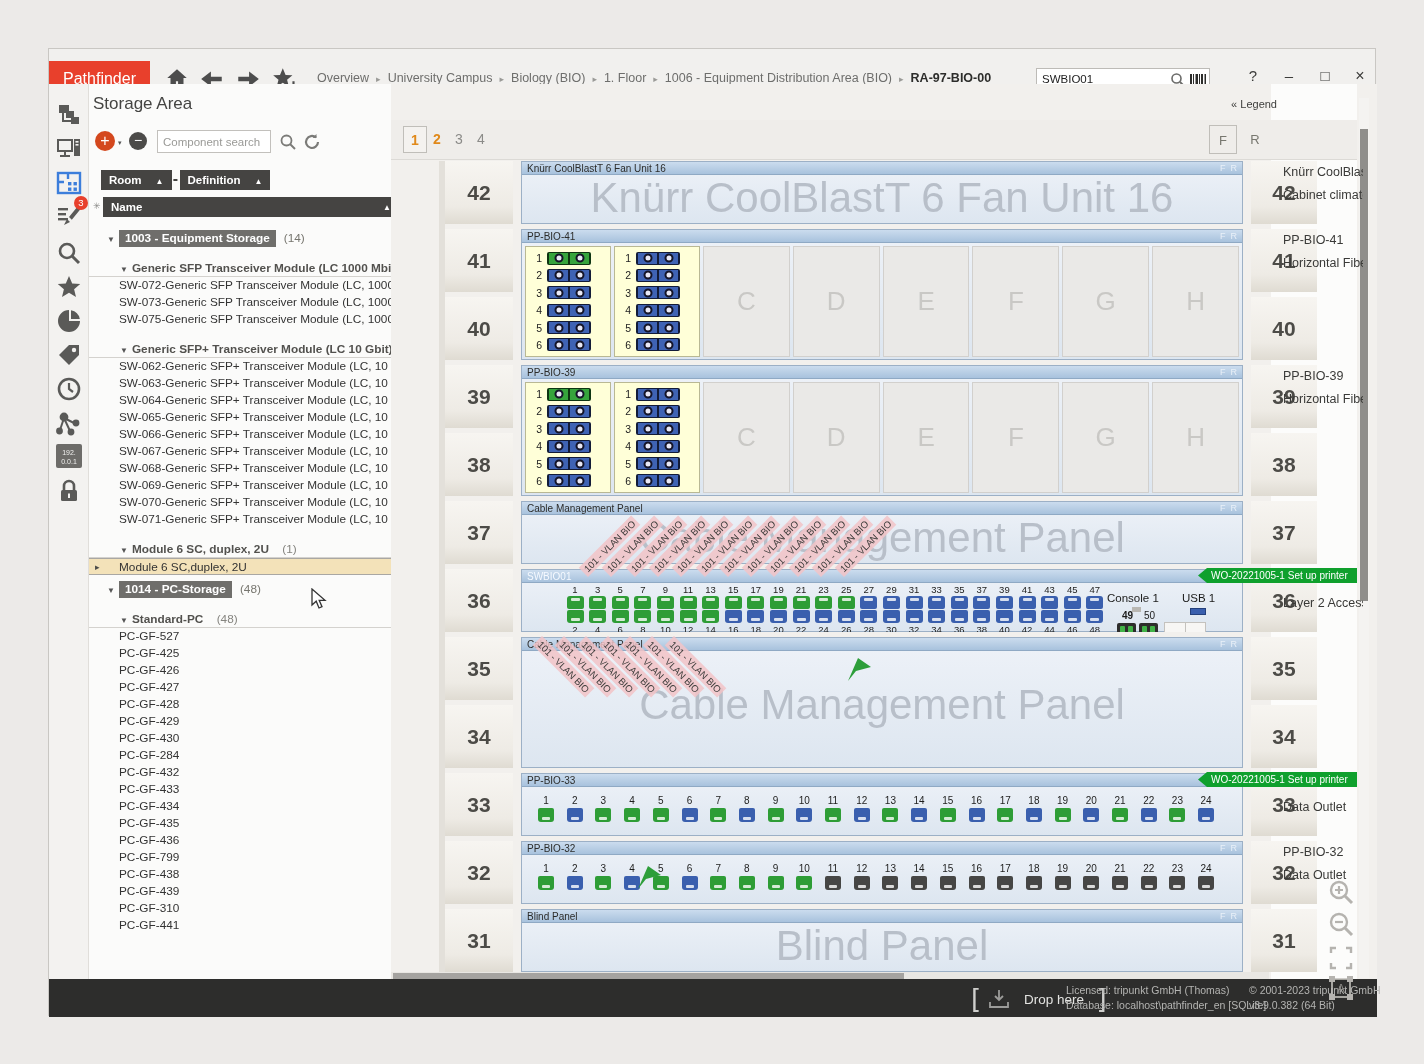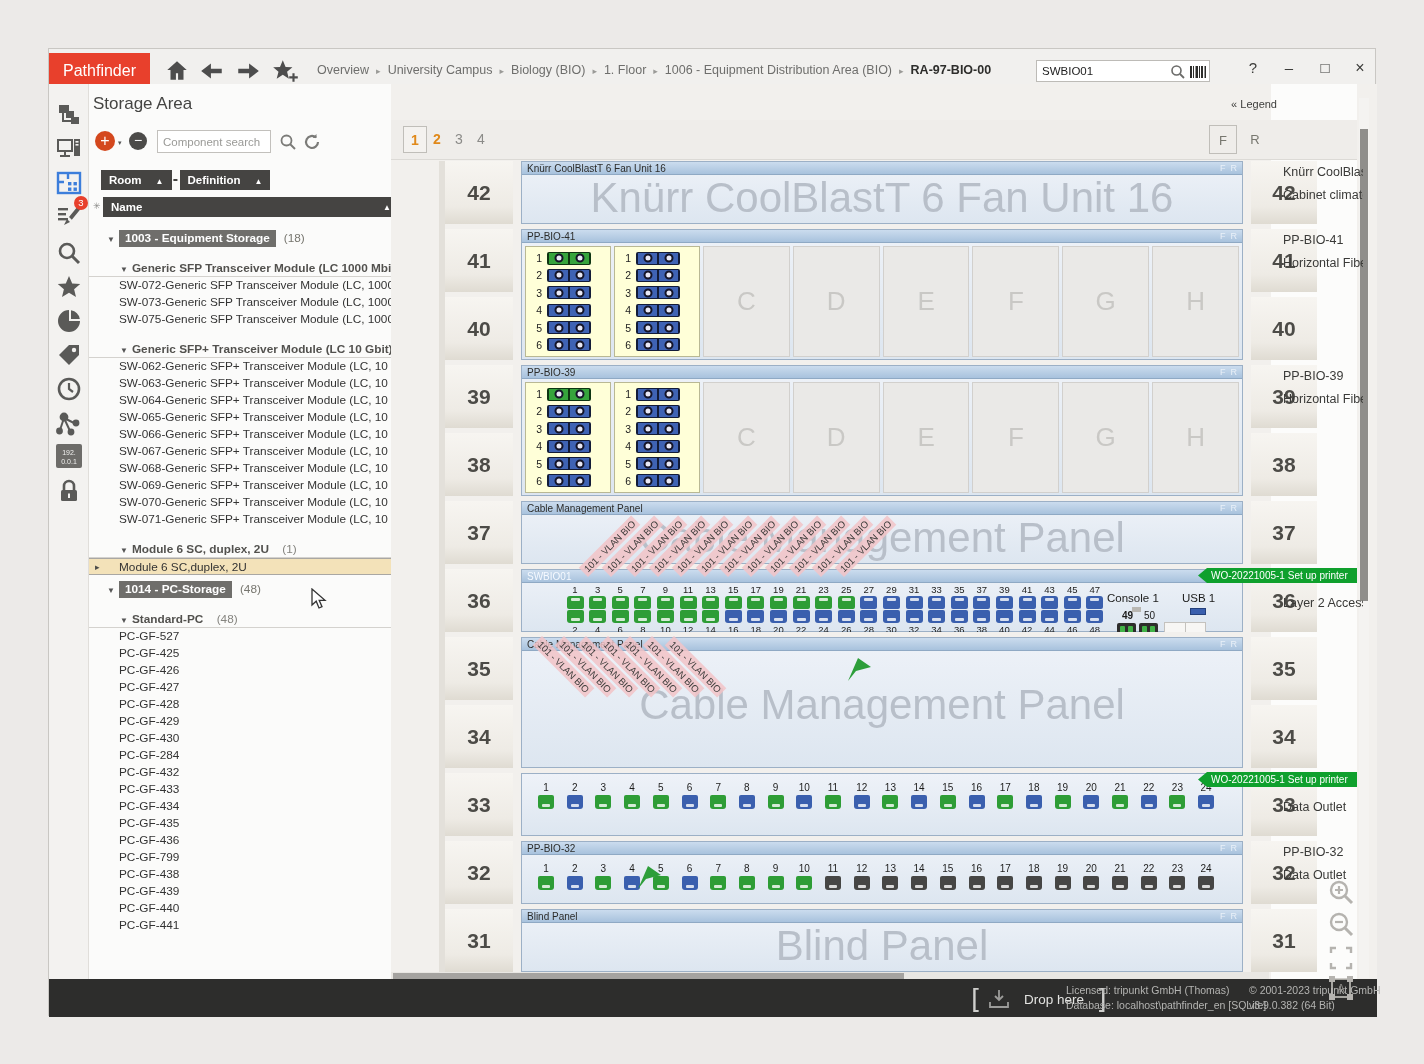--- a/index.html
+++ b/index.html
@@ -1,21 +1,21 @@
 <!DOCTYPE html>
 <html><head>
 <meta charset="utf-8">
 <style>
   * { margin:0; padding:0; box-sizing:border-box; }
   html,body { width:1424px; height:1064px; background:#eceae8; font-family:"Liberation Sans",sans-serif; overflow:hidden; }
   #app { position:absolute; left:0; top:0; width:1424px; height:1064px; }
   #win { position:absolute; left:48px; top:48px; width:1328px; height:968px; background:#f1f0ee; border:1px solid #c9c7c3; }
 
   
-  #titlebar { position:absolute; left:0; top:4px; width:100%; height:35px; background:#f1f0ee; border-bottom:1px solid #dbd9d5; }
+  #titlebar { position:absolute; left:0; top:12px; width:100%; height:35px; background:#f1f0ee; border-bottom:1px solid #dbd9d5; }
   #logo { position:absolute; left:0; top:0; width:101px; height:35px; background:#e8402c; color:#fff; font-size:16px; line-height:35px; text-align:center; }
   .navico { position:absolute; top:5px; width:26px; height:26px; color:#4d4d4d; }
   #breadcrumb { position:absolute; left:268px; top:0; height:35px; line-height:35px; font-size:12.5px; color:#6e6e6c; white-space:nowrap; }
   #breadcrumb .crumb { cursor:pointer; }
   #breadcrumb .crumb.last { color:#2d2d2b; font-weight:bold; }
   #breadcrumb .crumb-sep { color:#9a9a97; font-size:9px; margin:0 7px; }
   #searchbox { position:absolute; left:987px; top:7px; width:174px; height:22px; background:#fff; border:1px solid #bdbbb7; }
   #searchbox input { position:absolute; left:5px; top:1px; width:125px; height:18px; border:0; outline:0; font-size:11.5px; color:#222; font-family:"Liberation Sans",sans-serif; background:transparent; }
   #winbtns span { position:absolute; top:6px; font-size:15px; color:#3c3c3a; text-align:center; width:22px; cursor:pointer; }
 
@@ -284,21 +284,21 @@
             <path d="M15 9a6 6 0 1 1-2-4.5" fill="none" stroke="#7b7b78" stroke-width="2.2"></path>
             <path d="M13.5 1v4h-4z" fill="#7b7b78"></path>
           </svg>
     </div>
     <div class="filters">
       <span class="fbtn-dark"><span>Room</span><span class="up">▲</span></span><span class="fdash">-</span><span class="fbtn-dark"><span>Definition</span><span class="up">▲</span></span>
     </div>
     <div id="name-star">✳</div>
     <div id="name-hdr"><span>Name</span><span class="up">▲</span></div>
     <div id="tree">
-          <div class="trow room"><span class="tri">▼</span><span class="chip">1003 - Equipment Storage</span><span class="cnt">(18)</span></div>
+          <div class="trow room"><span class="tri">▼</span><span class="chip">1003 - Equipment Storage</span><span class="cnt">(14)</span></div>
           <div class="trow group"><span class="tri">▼</span><span>Generic SFP Transceiver Module (LC 1000 Mbit)</span></div>
           <div class="trow item"><span>SW-072-Generic SFP Transceiver Module (LC, 1000 Mbit)</span></div>
           <div class="trow item"><span>SW-073-Generic SFP Transceiver Module (LC, 1000 Mbit)</span></div>
           <div class="trow item"><span>SW-075-Generic SFP Transceiver Module (LC, 1000 Mbit)</span></div>
           <div class="trow group"><span class="tri">▼</span><span>Generic SFP+ Transceiver Module (LC 10 Gbit)</span></div>
           <div class="trow item"><span>SW-062-Generic SFP+ Transceiver Module (LC, 10 Gbit)</span></div>
           <div class="trow item"><span>SW-063-Generic SFP+ Transceiver Module (LC, 10 Gbit)</span></div>
           <div class="trow item"><span>SW-064-Generic SFP+ Transceiver Module (LC, 10 Gbit)</span></div>
           <div class="trow item"><span>SW-065-Generic SFP+ Transceiver Module (LC, 10 Gbit)</span></div>
           <div class="trow item"><span>SW-066-Generic SFP+ Transceiver Module (LC, 10 Gbit)</span></div>
@@ -320,21 +320,21 @@
           <div class="trow item"><span>PC-GF-430</span></div>
           <div class="trow item"><span>PC-GF-284</span></div>
           <div class="trow item"><span>PC-GF-432</span></div>
           <div class="trow item"><span>PC-GF-433</span></div>
           <div class="trow item"><span>PC-GF-434</span></div>
           <div class="trow item"><span>PC-GF-435</span></div>
           <div class="trow item"><span>PC-GF-436</span></div>
           <div class="trow item"><span>PC-GF-799</span></div>
           <div class="trow item"><span>PC-GF-438</span></div>
           <div class="trow item"><span>PC-GF-439</span></div>
-          <div class="trow item"><span>PC-GF-440</span></div>
+          <div class="trow item"><span>PC-GF-310</span></div>
           <div class="trow item"><span>PC-GF-441</span></div>
         </div>
     <div id="tree-scroll">
           <div id="tree-thumb"></div>
         </div>
   </div>
 
   <div id="main">
     <div id="label-panel"></div>
     <div id="legend">« Legend</div>
@@ -774,20 +774,21 @@
               </div>
               <div class="vlan down" style="left: 20px; top: -2px;">101 - VLAN BIO</div>
               <div class="vlan down" style="left: 42px; top: -2px;">101 - VLAN BIO</div>
               <div class="vlan down" style="left: 64px; top: -2px;">101 - VLAN BIO</div>
               <div class="vlan down" style="left: 86px; top: -2px;">101 - VLAN BIO</div>
               <div class="vlan down" style="left: 108px; top: -2px;">101 - VLAN BIO</div>
               <div class="vlan down" style="left: 130px; top: -2px;">101 - VLAN BIO</div>
               <div class="vlan down" style="left: 152px; top: -2px;">101 - VLAN BIO</div>
             </div>
             <div class="device" style="top: 612px; height: 63px;">
+              <div class="dhead"><span>PP-BIO-33</span><span class="fr"><b>F</b><b>R</b></span></div>
               <div class="dbody" style="height: 49px;">
                 <div class="cpcol" style="left: 13px;">
                   <span>1</span>
                   <span class="jack g"></span>
                 </div>
                 <div class="cpcol" style="left: 41.7px;">
                   <span>2</span>
                   <span class="jack b"></span>
                 </div>
                 <div class="cpcol" style="left: 70.4px;">

